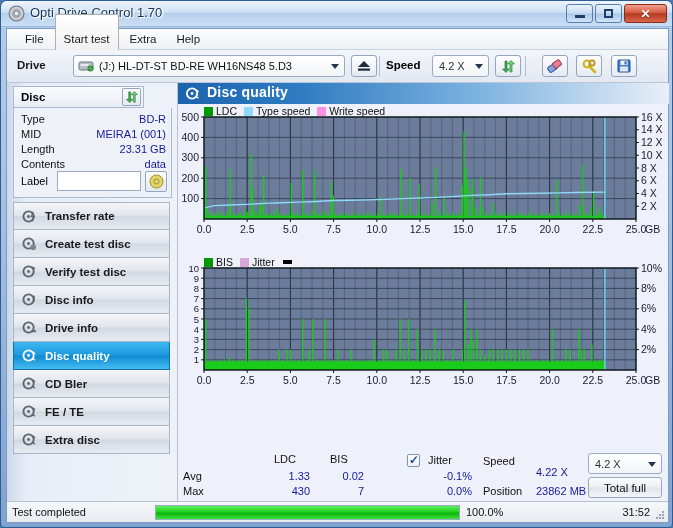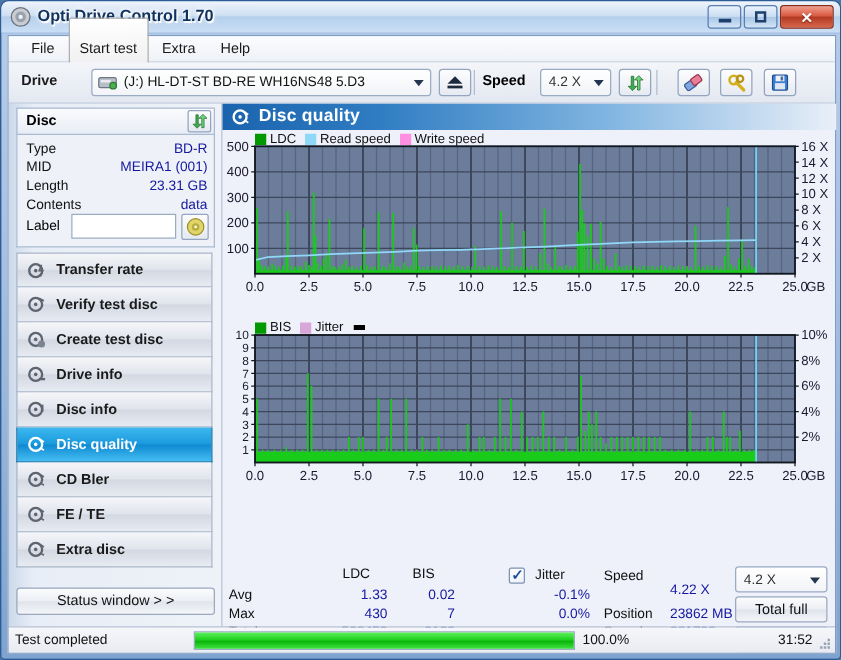--- a/index.html
+++ b/index.html
@@ -21,21 +21,21 @@
     position: absolute; left: 0; top: 0; width: 671px; height: 26px;
     background: linear-gradient(to bottom, #eef4fc 0%, #cfe0f3 45%, #b5cfec 50%, #cadff5 100%);
     border-radius: 6px 6px 0 0;
     border-bottom: 1px solid #9dbbdd;
   }
   #title-icon {
     position: absolute; left: 7px; top: 4px; width: 17px; height: 17px;
   }
   #title-text {
     position: absolute; left: 29px; top: 4px;
-    font-size: 13px; font-weight: bold; color: #12325e;
+    font-size: 13px; font-weight: normal; color: #12325e;
     text-shadow: 0 0 3px #fff, 0 0 5px #fff, 1px 1px 0 #fff;
     white-space: nowrap;
   }
   .winbtn {
     position: absolute; top: 3px; height: 19px; width: 27px;
     border: 1px solid #5a7fae; border-radius: 3px;
     background: linear-gradient(to bottom, #e9f2fb 0%, #c9ddf2 48%, #a9c7e6 52%, #d3e4f7 100%);
     display: flex; align-items: center; justify-content: center;
   }
   #btn-min { left: 565px; }
@@ -111,21 +111,21 @@
   #btn-erase { left: 535px; }
   #btn-tools { left: 569px; }
   #btn-save  { left: 604px; }
 
   
   #left {
     position: absolute; left: 0; top: 54px; width: 170px; height: 418px;
     background: linear-gradient(to right, #ccd9ea 0%, #e8eef7 12%, #eef2f8 100%);
   }
   #disc-head {
-    position: absolute; left: 6px; top: 3px; width: 159px; height: 22px;
+    position: absolute; left: 6px; top: 3px; width: 131px; height: 22px;
     background: linear-gradient(to bottom,#fafbfd,#e8edf5);
     border: 1px solid #a9bad2;
   }
   #disc-head .t { position: absolute; left: 7px; top: 4px; font-weight: bold; font-size: 11.5px; }
   #disc-refresh {
     position: absolute; right: 2px; top: 1px; width: 19px; height: 18px;
     background: linear-gradient(to bottom,#fdfdfe,#e4e9f0);
     border: 1px solid #93a5bf; border-radius: 2px;
     display: flex; align-items: center; justify-content: center;
   }
@@ -369,48 +369,48 @@
             <circle cx="7" cy="8" r="5.5" fill="none" stroke="#5d6570" stroke-width="2"></circle>
             <circle cx="7" cy="8" r="1.5" fill="#5d6570"></circle>
             <path d="M12 3 L10 8 L13 8 L11 13" stroke="#5d6570" stroke-width="1.4" fill="none"></path>
           </svg>
           <span class="nav-label">Transfer rate</span>
         </div>
         <div class="nav-item">
           <svg class="nav-icon" viewBox="0 0 16 16">
             <circle cx="7" cy="8" r="5.5" fill="none" stroke="#5d6570" stroke-width="2"></circle>
             <circle cx="7" cy="8" r="1.5" fill="#5d6570"></circle>
-            <path d="M10 3 L14 5" stroke="#5d6570" stroke-width="1.6"></path>
+            <circle cx="12" cy="12" r="3" fill="#7b848f"></circle>
           </svg>
-          <span class="nav-label">Verify test disc</span>
+          <span class="nav-label">Create test disc</span>
         </div>
         <div class="nav-item">
           <svg class="nav-icon" viewBox="0 0 16 16">
             <circle cx="7" cy="8" r="5.5" fill="none" stroke="#5d6570" stroke-width="2"></circle>
             <circle cx="7" cy="8" r="1.5" fill="#5d6570"></circle>
-            <circle cx="12" cy="12" r="3" fill="#7b848f"></circle>
+            <path d="M10 3 L14 5" stroke="#5d6570" stroke-width="1.6"></path>
           </svg>
-          <span class="nav-label">Create test disc</span>
+          <span class="nav-label">Verify test disc</span>
+        </div>
+        <div class="nav-item">
+          <svg class="nav-icon" viewBox="0 0 16 16">
+            <circle cx="7" cy="8" r="5.5" fill="none" stroke="#5d6570" stroke-width="2"></circle>
+            <circle cx="7" cy="8" r="1.5" fill="#5d6570"></circle>
+            <rect x="12" y="4" width="1.6" height="6" fill="#5d6570"></rect>
+          </svg>
+          <span class="nav-label">Disc info</span>
         </div>
         <div class="nav-item">
           <svg class="nav-icon" viewBox="0 0 16 16">
             <circle cx="7" cy="8" r="5.5" fill="none" stroke="#5d6570" stroke-width="2"></circle>
             <circle cx="7" cy="8" r="1.5" fill="#5d6570"></circle>
             <rect x="10" y="11" width="5" height="2" fill="#5d6570"></rect>
           </svg>
           <span class="nav-label">Drive info</span>
         </div>
-        <div class="nav-item">
-          <svg class="nav-icon" viewBox="0 0 16 16">
-            <circle cx="7" cy="8" r="5.5" fill="none" stroke="#5d6570" stroke-width="2"></circle>
-            <circle cx="7" cy="8" r="1.5" fill="#5d6570"></circle>
-            <rect x="12" y="4" width="1.6" height="6" fill="#5d6570"></rect>
-          </svg>
-          <span class="nav-label">Disc info</span>
-        </div>
         <div class="nav-item sel">
           <svg class="nav-icon" viewBox="0 0 16 16">
             <circle cx="7" cy="8" r="5.5" fill="none" stroke="#ffffff" stroke-width="2"></circle>
             <circle cx="7" cy="8" r="1.5" fill="#ffffff"></circle>
             <path d="M11 4 L14 6 M11 11 L14 13" stroke="#ffffff" stroke-width="1.4"></path>
           </svg>
           <span class="nav-label">Disc quality</span>
         </div>
         <div class="nav-item">
           <svg class="nav-icon" viewBox="0 0 16 16">
@@ -431,38 +431,37 @@
         <div class="nav-item">
           <svg class="nav-icon" viewBox="0 0 16 16">
             <circle cx="7" cy="8" r="5.5" fill="none" stroke="#5d6570" stroke-width="2"></circle>
             <circle cx="7" cy="8" r="1.5" fill="#5d6570"></circle>
             <path d="M11 4 L14 6 M11 11 L14 13" stroke="#5d6570" stroke-width="1.4"></path>
           </svg>
           <span class="nav-label">Extra disc</span>
         </div>
       </div>
 
-      <div id="status-window-btn">Status window &gt; &gt;</div>
     </div>
 
     <div id="right">
       <div id="panel-head">
         <svg class="hicon" viewBox="0 0 16 16">
           <circle cx="7" cy="8" r="5.5" fill="none" stroke="#ffffff" stroke-width="2"></circle>
           <circle cx="7" cy="8" r="1.5" fill="#ffffff"></circle>
           <path d="M11 4 L14 6 M11 11 L14 13" stroke="#ffffff" stroke-width="1.4"></path>
         </svg>
         <span class="ttl">Disc quality</span>
       </div>
 
       <div class="legend" style="left:26px; top:22px;">
         <span class="sw" style="background:#009900"></span>
         <span>LDC</span>
         <span class="sw" style="background:#8fd8f7;margin-left:4px"></span>
-        <span>Read speed</span>
+        <span>Type speed</span>
         <span class="sw" style="background:#ff8fe0;margin-left:4px"></span>
         <span>Write speed</span>
       </div>
       <svg id="ldc-chart" class="chart-svg" style="left:0px; top:30px;" width="491" height="140">
           <rect x="26" y="4" width="432" height="102" fill="#6b7d9b"></rect>
           <line x1="36.8" y1="4" x2="36.8" y2="106" stroke="#56647e" stroke-width="1"></line>
           <line x1="47.6" y1="4" x2="47.6" y2="106" stroke="#56647e" stroke-width="1"></line>
           <line x1="58.4" y1="4" x2="58.4" y2="106" stroke="#56647e" stroke-width="1"></line>
           <line x1="69.2" y1="4" x2="69.2" y2="106" stroke="#56647e" stroke-width="1"></line>
           <line x1="80" y1="4" x2="80" y2="106" stroke="#56647e" stroke-width="1"></line>

